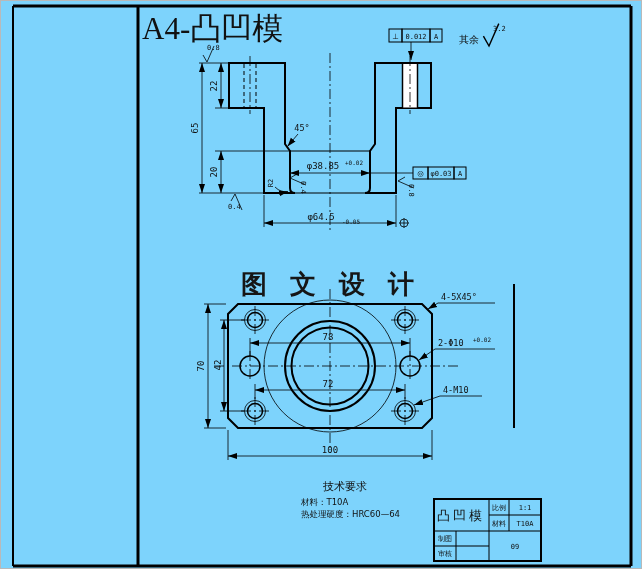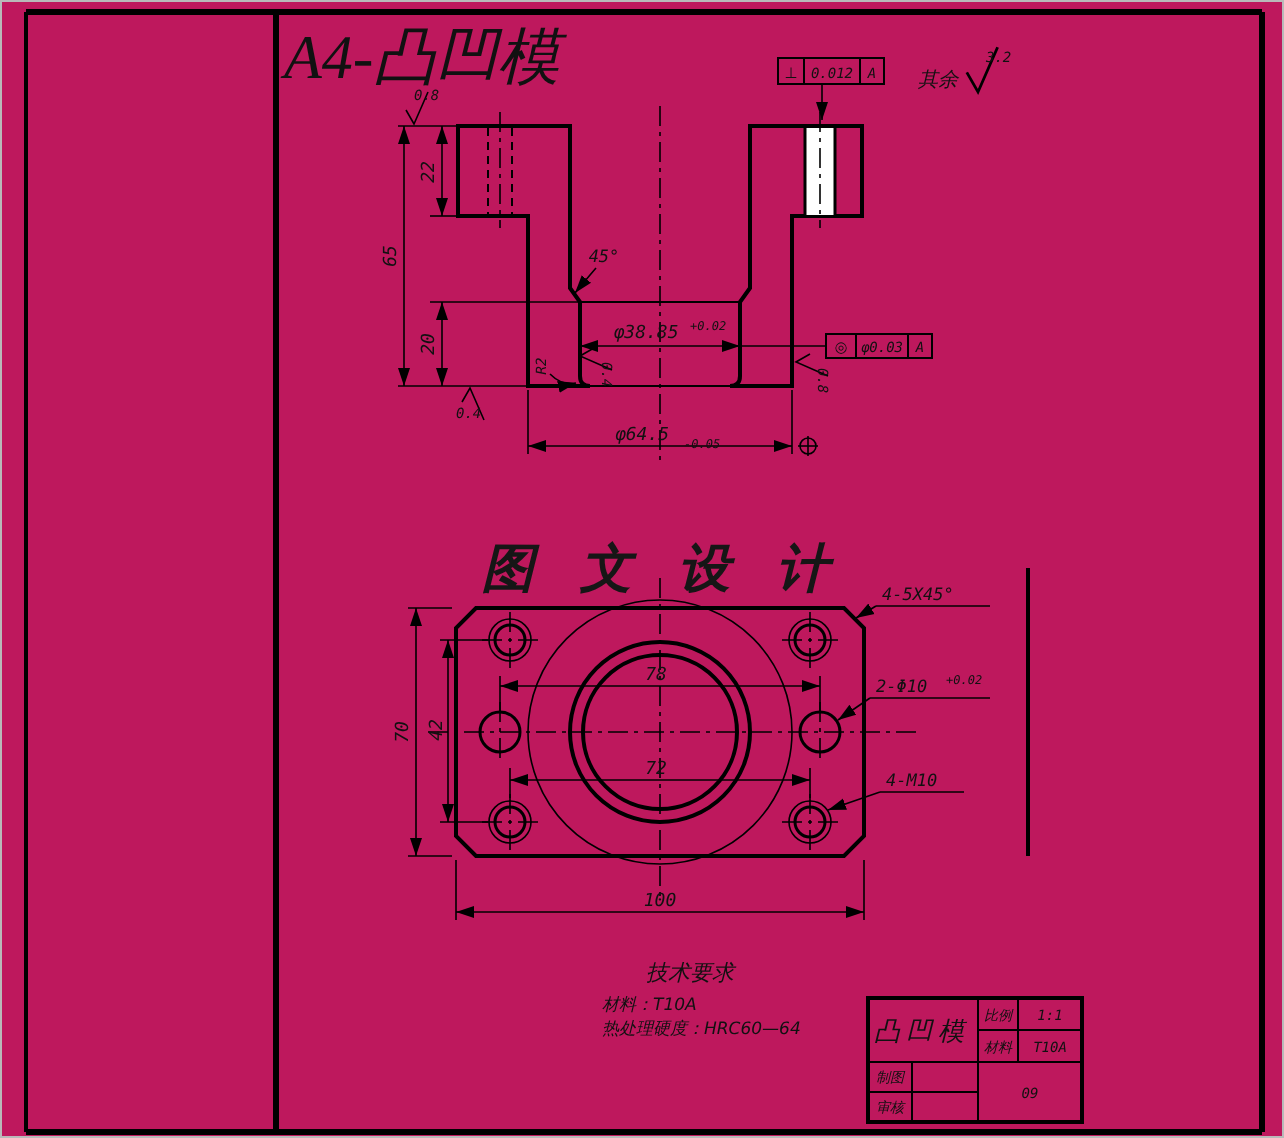--- a/index.html
+++ b/index.html
@@ -1,16 +1,16 @@
 <!DOCTYPE html>
 <html><head>
 <meta charset="utf-8">
 <style>
   html,body{margin:0;padding:0;background:#fff;}
-  .sheet{position:relative;width:642px;height:569px;background:#be185d;border:1px solid #b9b9b9;box-sizing:border-box;overflow:hidden;font-style:italic;}
+  .sheet{position:relative;width:642px;height:569px;background:#7dd3fc;border:1px solid #b9b9b9;box-sizing:border-box;overflow:hidden;}
   svg{position:absolute;left:0;top:0;}
   text{fill:#111;}
   .t-dim{font-family:"DejaVu Sans Mono",monospace;font-size:9px;}
   .t-sup{font-family:"DejaVu Sans Mono",monospace;font-size:6px;}
   .t-note{font-family:"DejaVu Sans Mono",monospace;font-size:8.5px;}
   .t-tiny{font-family:"DejaVu Sans Mono",monospace;font-size:7px;}
   .t-frame{font-family:"DejaVu Sans",sans-serif;font-size:7.5px;}
   .t-cjk{font-family:"DejaVu Sans",sans-serif;}
   .t-red{font-family:"Liberation Serif",serif;font-size:31px;}
   .t-wm{font-family:"DejaVu Sans",sans-serif;font-weight:bold;font-size:26px;letter-spacing:7px;fill:#161616;}

